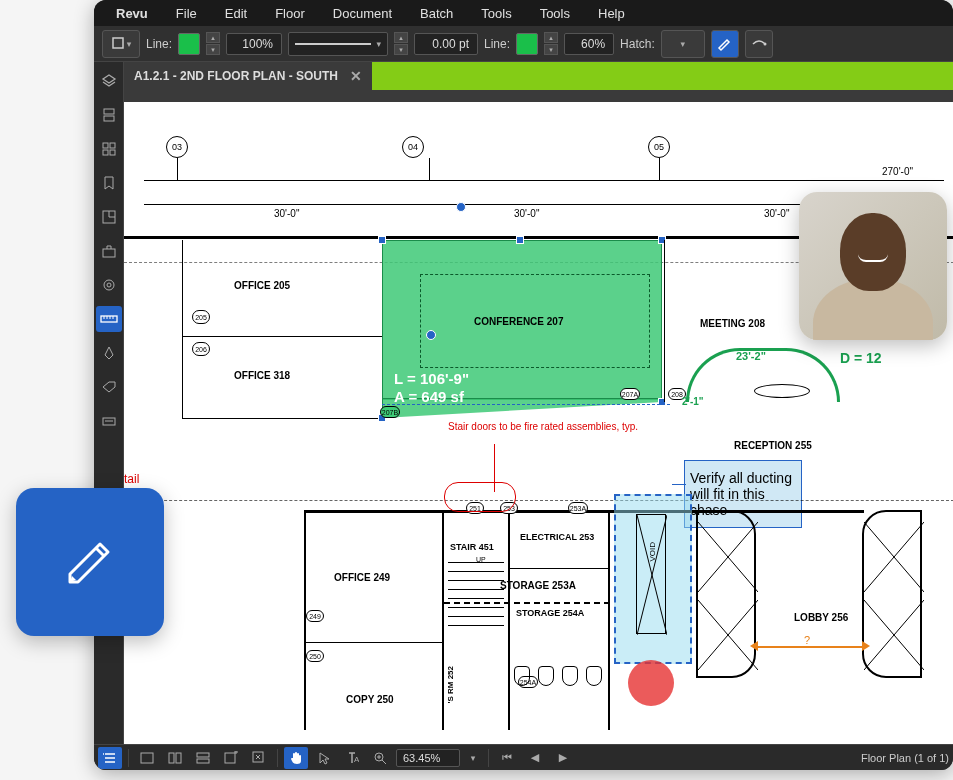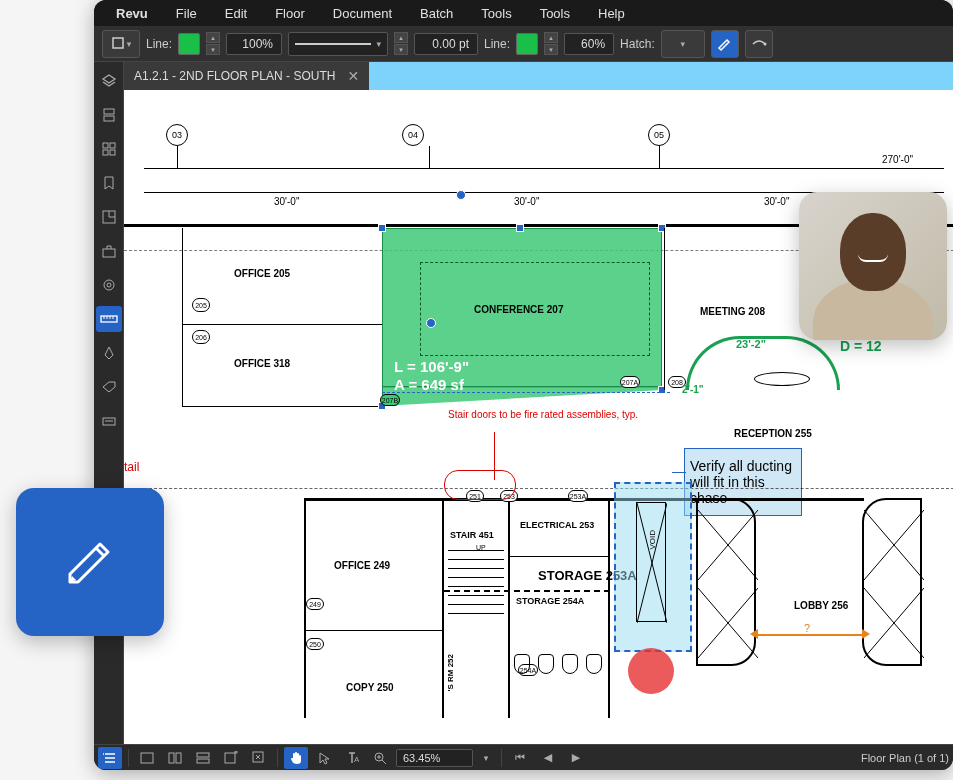--- a/index.html
+++ b/index.html
@@ -134,40 +134,42 @@
   
   
   .doc-area {
     flex: 1;
     display: flex;
     flex-direction: column;
     background: #3a3a3a;
   }
   .tab-bar {
     height: 28px;
-    background: #7dd3fc;
-    display: flex;
-    align-items: center;
+    background: #84cc16;
+    display: flex;
+    align-items: center;
+    font-weight: bold;
   }
   .tab {
     background: #3a3a3a;
     color: #ddd;
     font-size: 12px;
     padding: 6px 10px;
     display: flex;
     align-items: center;
     gap: 12px;
   }
   .tab-close { cursor: pointer; font-size: 14px; color: #aaa; }
   
   .canvas {
     flex: 1;
     background: #fff;
     position: relative;
     overflow: hidden;
+    margin-top: 12px;
   }
   
   
   .grid-marker {
     position: absolute;
     width: 22px; height: 22px;
     border: 1.5px solid #000;
     border-radius: 50%;
     display: flex;
     align-items: center;
@@ -258,21 +260,21 @@
     cursor: pointer;
   }
   .status-btn.active-blue { background: #2563c5; color: #fff; border-radius: 2px; }
   .status-sep { width: 1px; height: 18px; background: #444; margin: 0 2px; }
   .zoom-field {
     background: #222;
     border: 1px solid #555;
     color: #ddd;
     padding: 2px 6px;
     font-size: 11px;
-    width: 77px;
+    width: 64px;
     border-radius: 2px;
   }
   .status-right { margin-left: auto; }
   
   
   .float-card {
     position: absolute;
     left: 16px; top: 488px;
     width: 148px; height: 148px;
     background: #2563c5;
@@ -562,21 +564,21 @@
           <div style="border-top:1px solid #000;height:9px"></div>
             <div style="border-top:1px solid #000;height:9px"></div>
         </div>
         <div class="grid-marker" style="left:342px;top:400px;width:18px;height:12px;border-radius:6px;font-size:7px">251</div>
         <div class="grid-marker" style="left:376px;top:400px;width:18px;height:12px;border-radius:6px;font-size:7px">253</div>
 
         <div style="position:absolute;left:320px;top:380px;width:72px;height:30px;border:1.5px solid #d00;border-radius:14px"></div>
 
         <div class="room-label" style="left:396px;top:430px;font-size:9px;line-height:1.2">ELECTRICAL 253</div>
         <div class="hline" style="left:386px;top:466px;width:98px"></div>
-        <div class="room-label" style="left:414px;top:478px;font-size:13px">STORAGE  253A</div>
+        <div class="room-label" style="left:376px;top:478px;font-size:10px">STORAGE  253A</div>
         <div class="dashed-h" style="left:320px;top:500px;width:166px;border-top:2px dashed #000"></div>
         <div class="room-label" style="left:392px;top:506px;font-size:9px">STORAGE  254A</div>
         <div class="grid-marker" style="left:444px;top:400px;width:20px;height:12px;border-radius:6px;font-size:7px">253A</div>
         <div class="grid-marker" style="left:394px;top:574px;width:20px;height:12px;border-radius:6px;font-size:7px">254A</div>
 
         <div class="hline" style="left:180px;top:540px;width:140px"></div>
         <div class="room-label" style="left:222px;top:592px">COPY  250</div>
         <div class="room-label" style="left:322px;top:564px;font-size:8px;writing-mode:vertical-rl;transform:rotate(180deg)">'S RM  252</div>
 
         <div class="cyan-overlay" style="left:490px;top:392px;width:78px;height:170px"></div>

